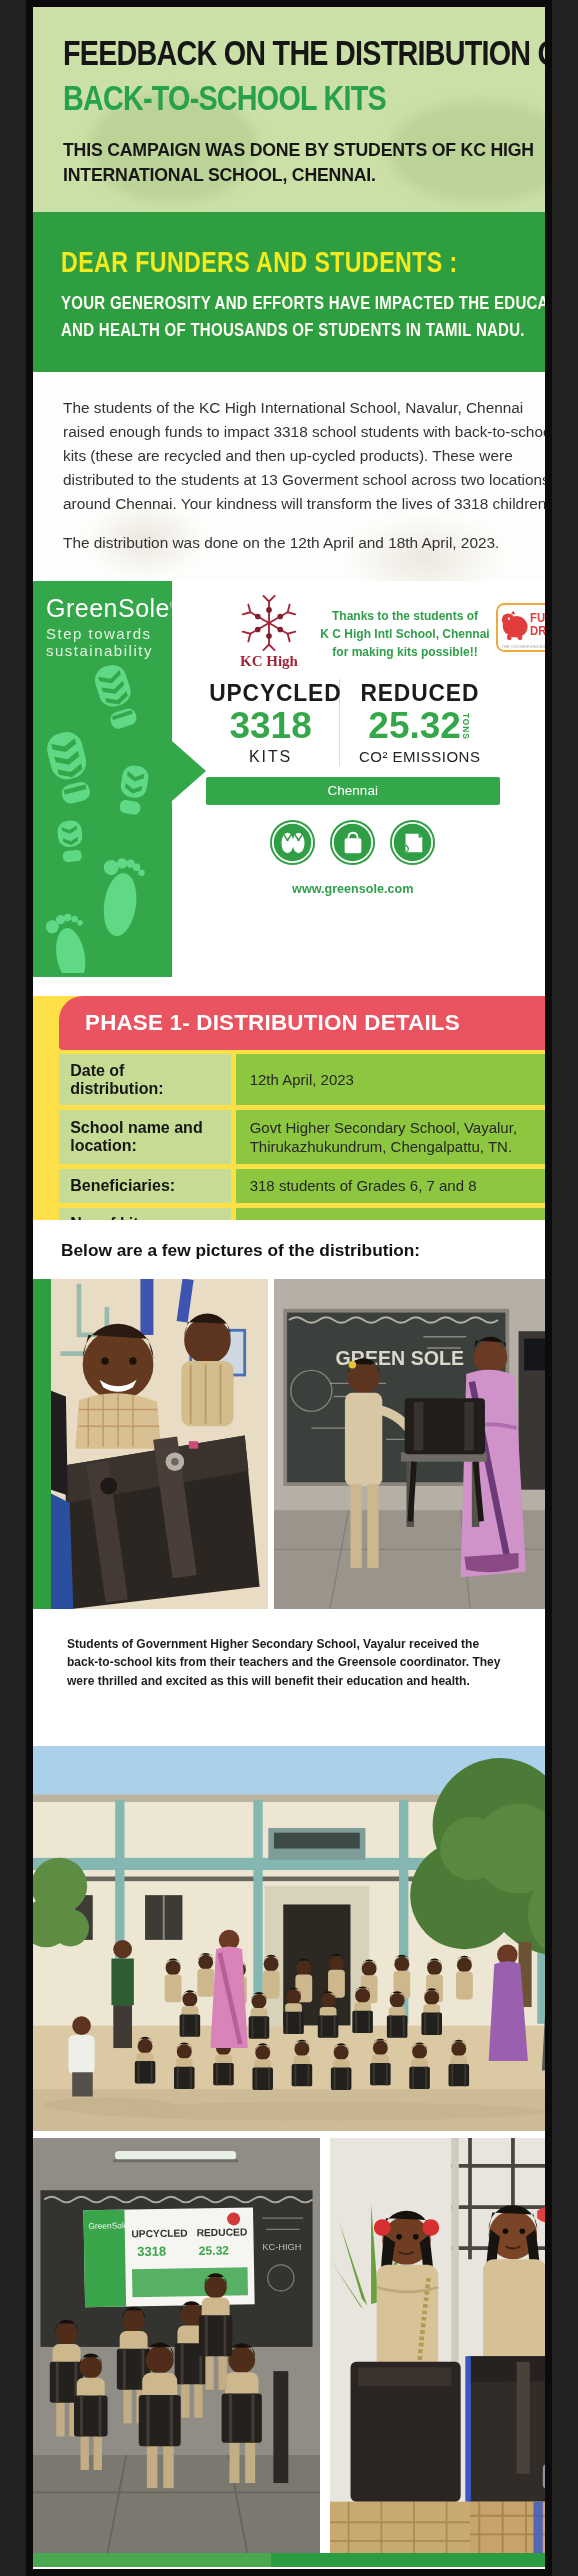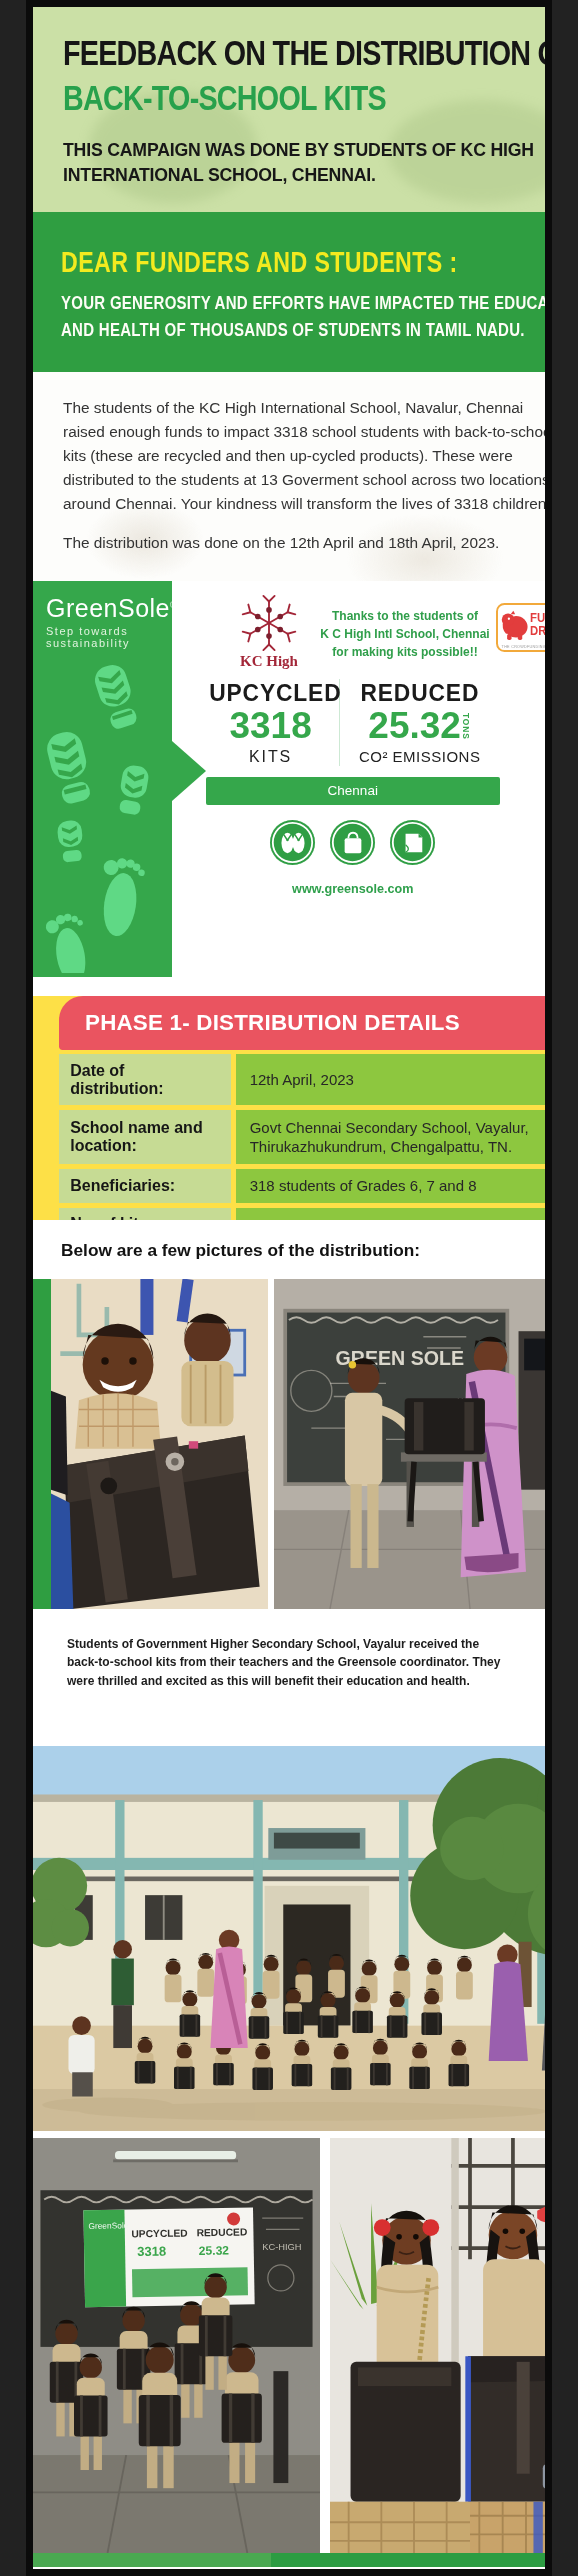--- a/index.html
+++ b/index.html
@@ -38,21 +38,21 @@
 
   
   .card{height:396px;background:#fff;display:flex;}
   .gs-left{position:relative;width:139px;background:#35a74b;flex:none;}
   .gs-arrow{position:absolute;left:139px;top:160px;width:0;height:0;z-index:3;
             border-top:30px solid transparent;border-bottom:30px solid transparent;
             border-left:34px solid #35a74b;}
   .gs-right-strip{width:7.5px;background:#35a74b;flex:none;}
   .gs-brand{padding:13px 0 0 13px;color:#fff;font-size:25px;font-weight:400;letter-spacing:0.5px;}
   .gs-brand sup{font-size:8.4px;}
-  .gs-tag{padding:1.9px 0 0 13px;color:#e2f4df;font-size:11px;letter-spacing:1.5px;}
+  .gs-tag{padding:1.9px 0 0 13px;color:#e2f4df;font-size:15px;letter-spacing:1.5px;}
   .gs-feet{position:absolute;left:0;top:65px;}
   .gs-main{position:relative;flex:1;background:#fff;}
   .logo-row{display:flex;align-items:flex-start;padding:13px 7.5px 0 52px;}
   .kc-block{width:90px;text-align:center;flex:none;}
   .kc-caption{font-family:"Liberation Serif",serif;font-weight:700;
               color:#a32638;font-size:15px;margin-top:-1.9px;}
   .thanks{flex:1;text-align:center;color:#2f9e4a;font-weight:700;font-size:12px;
           line-height:1.5;padding-top:13px;}
   .fad{position:relative;width:86px;flex:none;margin-top:9.3px;}
   .fad-tm{position:absolute;right:-1.9px;top:-6.5px;font-size:5.6px;color:#777;}
@@ -317,21 +317,21 @@
 
   <div class="gapw"></div>
   <div class="sec tablesec">
     <div class="ph-head">PHASE 1- DISTRIBUTION DETAILS</div>
     <div class="trow">
       <div class="tl" style="min-height:34px;">Date of distribution:</div>
       <div class="tv">12th April, 2023</div>
     </div>
     <div class="trow">
       <div class="tl" style="min-height:52px;">School name and location:</div>
-      <div class="tv">Govt Chennai Secondary School, Vayalur, Thirukazhukundrum, Chengalpattu, TN.</div>
+      <div class="tv">Govt Higher Secondary School, Vayalur, Thirukazhukundrum, Chengalpattu, TN.</div>
     </div>
     <div class="trow">
       <div class="tl" style="min-height:33px;">Beneficiaries:</div>
       <div class="tv">318 students of Grades 6, 7 and 8</div>
     </div>
     <div class="trow">
       <div class="tl" style="min-height:33px;">No. of kits distributed:</div>
       <div class="tv">318 (one per student)</div>
     </div>
   </div>

